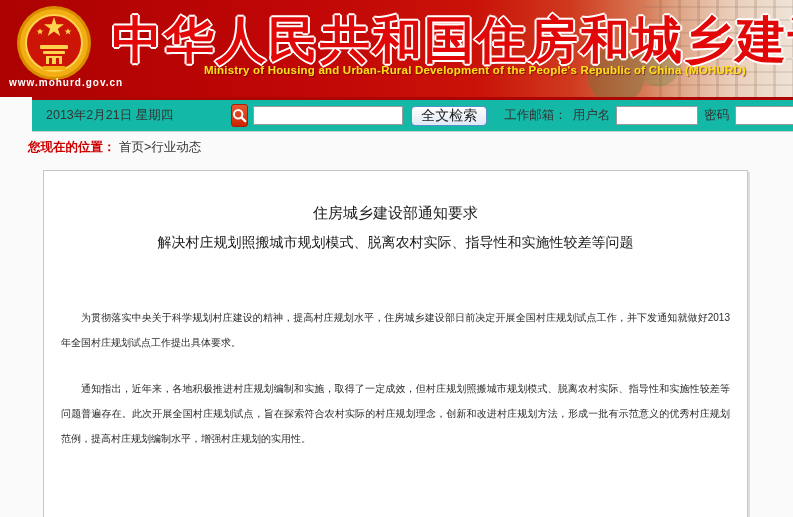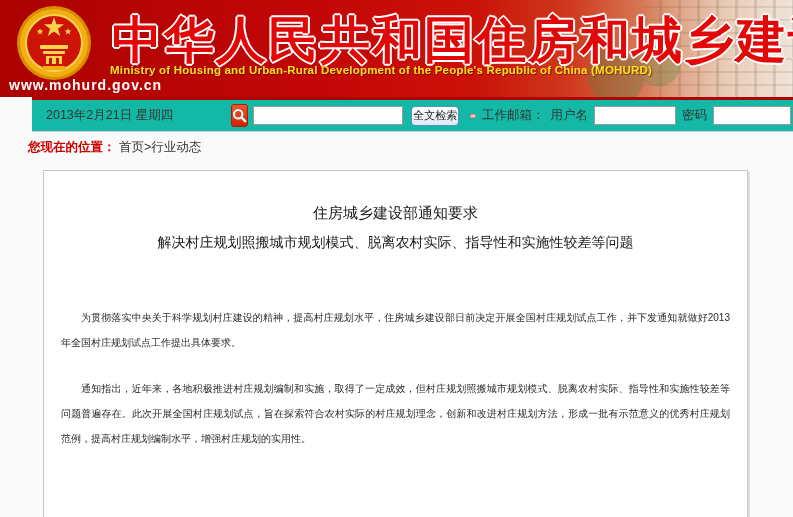--- a/index.html
+++ b/index.html
@@ -22,48 +22,48 @@
       linear-gradient(90deg, rgba(236,224,210,0) 0%, rgba(240,232,222,.9) 60%);
   }
   .header-trees {
     position:absolute; right:105px; top:28px; width:120px; height:80px; opacity:.35;
     background:radial-gradient(circle at 40% 60%, #5d7a3a 0 28px, transparent 29px),
                radial-gradient(circle at 75% 45%, #6d8a46 0 22px, transparent 23px);
   }
   .emblem { position:absolute; left:16px; top:5px; width:76px; height:76px; }
   .site-url {
     position:absolute; left:9px; top:77px; color:#ffffff; font-weight:bold;
-    font-size:14px; letter-spacing:1px;
+    font-size:10px; letter-spacing:1px;
   }
   .title-cn {
     position:absolute; left:112px; top:7px; width:620px;
     font-size:50px; font-weight:bold; color:#e30808; letter-spacing:2px; white-space:nowrap;
     text-shadow:-2px 0 #fff, 2px 0 #fff, 0 -2px #fff, 0 2px #fff,
                 -1px -1px #fff, 1px 1px #fff, -1px 1px #fff, 1px -1px #fff;
   }
   .title-en {
-    position:absolute; left:110px; top:64px; width:620px; text-align:left;
+    position:absolute; left:126px; top:64px; width:620px; text-align:right;
     font-size:11.5px; font-weight:bold; color:#ffe11a; letter-spacing:.2px;
     text-shadow:1px 1px 1px rgba(90,0,0,.6);
   }
   
   .toolbar {
     position:absolute; top:97px; left:0; width:793px; height:35px;
     background:#14b8a6; border-top:3px solid #ad0404; border-bottom:1px solid #cfcfcf;
     display:flex; align-items:center; font-size:12.5px; color:#333;margin-left:32px;
   }
   .tb-date { margin-left:14px; white-space:nowrap; }
   .search-icon-btn {
     margin-left:58px; width:25px; height:23px; border-radius:3px;
     background:linear-gradient(#e85a33,#cc2403); display:flex; align-items:center; justify-content:center;
     cursor:pointer; border:1px solid #b01e00;
   }
   .search-input { margin-left:5px; width:150px; height:19px; border:1px solid #9a9a9a; background:#fff; font-size:12px; padding:0 3px; }
   .btn-blue {
-    margin-left:8px; height:20px; padding:0 1px; font-size:11px; color:#222;
+    margin-left:8px; height:20px; padding:0 9px; font-size:14px; color:#222;
     border:1px solid #5b8ec9; border-radius:4px;
     background:linear-gradient(#ffffff,#dfe9f5); cursor:pointer; white-space:nowrap;
   }
   .mail-icon { margin-left:11px; }
   .tb-label { margin-left:6px; white-space:nowrap; }
   .tb-input-user { margin-left:6px; width:82px; height:19px; border:1px solid #9a9a9a; background:#fff; }
   .tb-input-pass { margin-left:6px; width:78px; height:19px; border:1px solid #9a9a9a; background:#fff; }
   
   .breadcrumb {
     position:absolute; top:139px; left:4px; font-size:12.5px; color:#333; white-space:nowrap;margin-left:24px;

